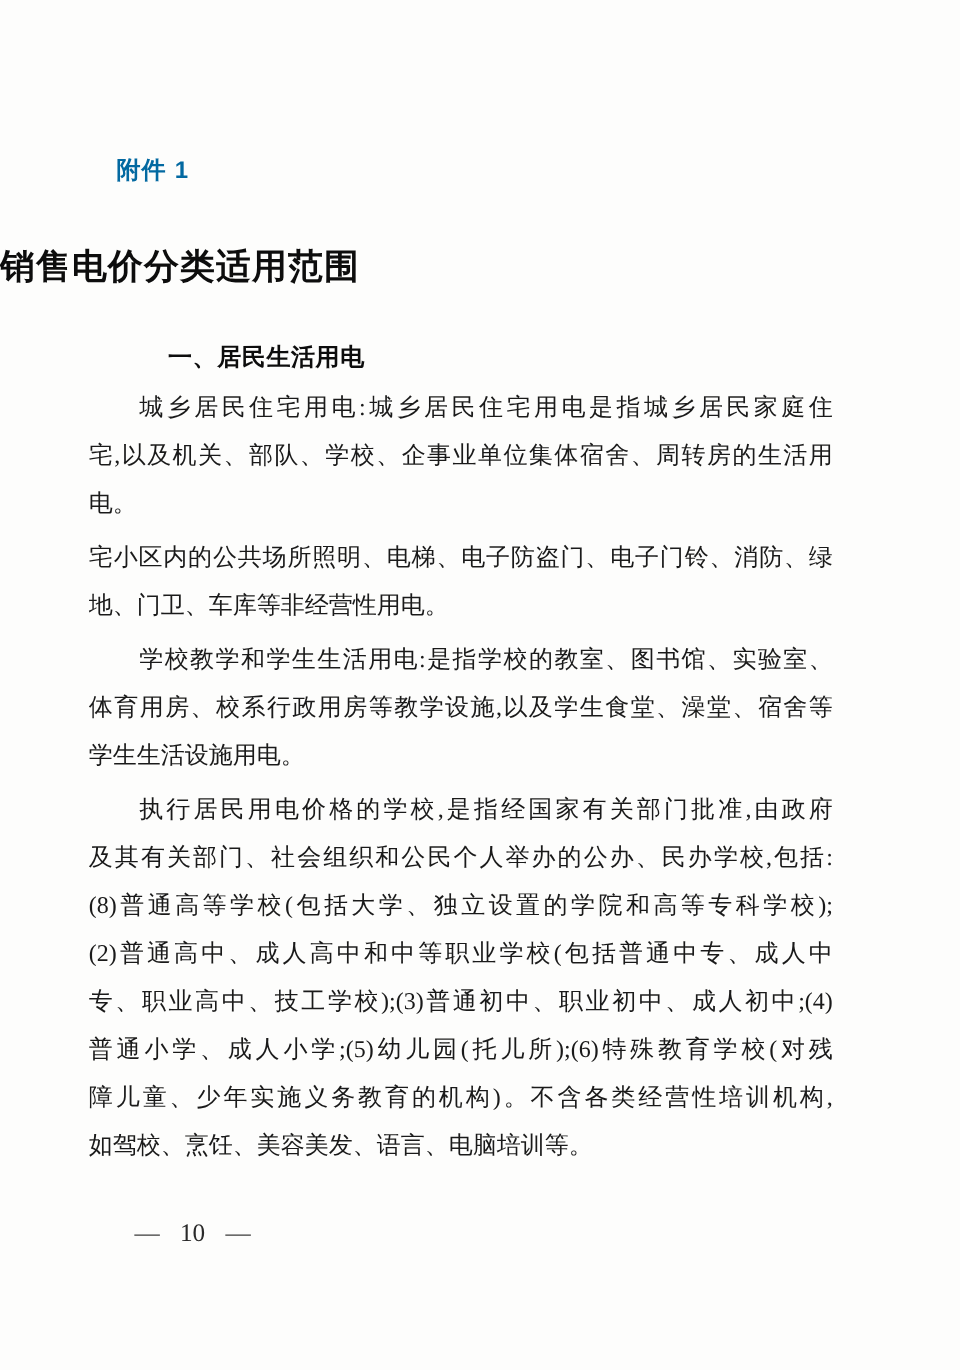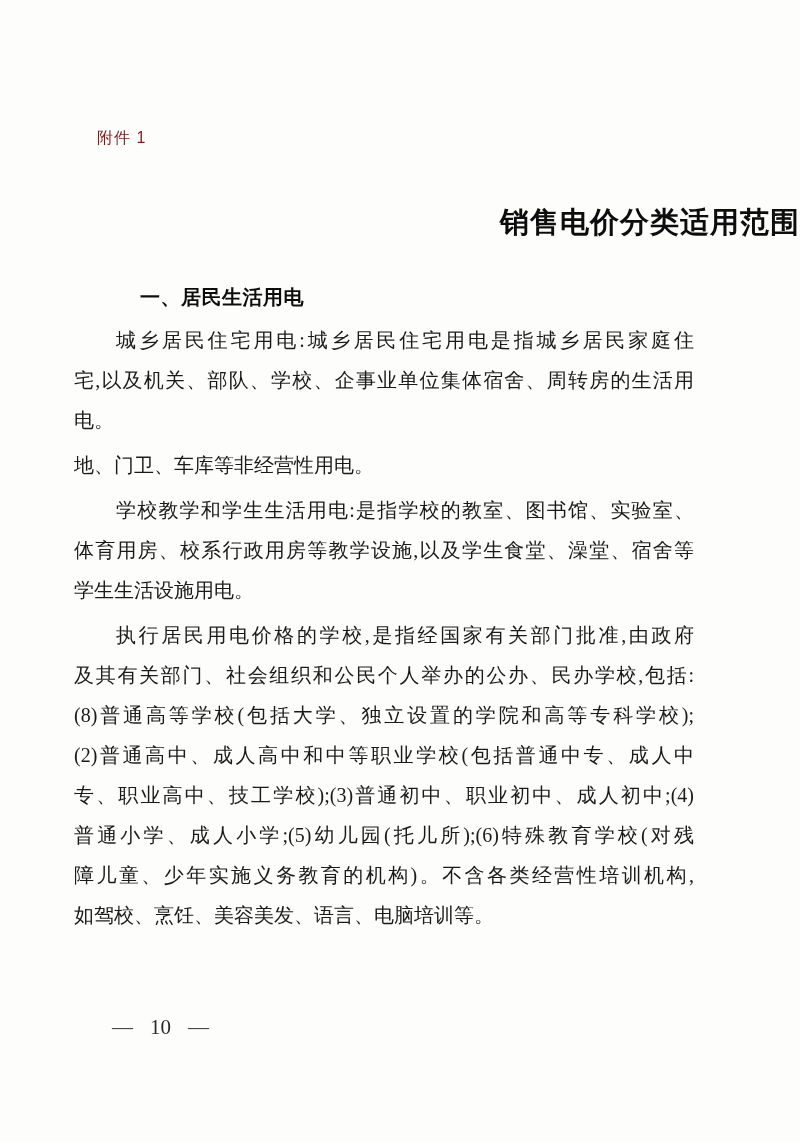--- a/index.html
+++ b/index.html
@@ -14,32 +14,32 @@
     background: #fdfdfc;
     overflow: hidden;
     font-family: "Liberation Serif", "DejaVu Serif", serif;
     color: #161616;
   }
   .attachment-label {
     position: absolute;
     top: 128px;
     left: 97px;
     font-family: "Liberation Sans", "DejaVu Sans", sans-serif;
-    font-weight: normal;
-    font-size: 16px;
+    font-weight: bold;
+    font-size: 20px;
     letter-spacing: 1px;
-    color: #7f1d1d;
+    color: #0369a1;
   }
   .doc-title {
     position: absolute;
     top: 203px;
     left: 0;
     width: 800px;
     margin: 0;
-    text-align: right;
+    text-align: left;
     font-family: "Liberation Sans", "DejaVu Sans", sans-serif;
     font-weight: bold;
     font-size: 29px;
     letter-spacing: 1px;
     color: #0d0d0d;
   }
   .section-heading {
     position: absolute;
     top: 284px;
     left: 140px;
@@ -102,20 +102,21 @@
 
   <h2 class="section-heading">一、居民生活用电</h2>
 
   <div class="doc-body" id="doc-body">
       <div class="para">
         <div class="line first">城乡居民住宅用电:城乡居民住宅用电是指城乡居民家庭住</div>
         <div class="line">宅,以及机关、部队、学校、企事业单位集体宿舍、周转房的生活用</div>
         <div class="line last">电。</div>
       </div>
       <div class="para">
+        <div class="line">宅小区内的公共场所照明、电梯、电子防盗门、电子门铃、消防、绿</div>
         <div class="line last">地、门卫、车库等非经营性用电。</div>
       </div>
       <div class="para">
         <div class="line first">学校教学和学生生活用电:是指学校的教室、图书馆、实验室、</div>
         <div class="line">体育用房、校系行政用房等教学设施,以及学生食堂、澡堂、宿舍等</div>
         <div class="line last">学生生活设施用电。</div>
       </div>
       <div class="para">
         <div class="line first">执行居民用电价格的学校,是指经国家有关部门批准,由政府</div>
         <div class="line">及其有关部门、社会组织和公民个人举办的公办、民办学校,包括:</div>

